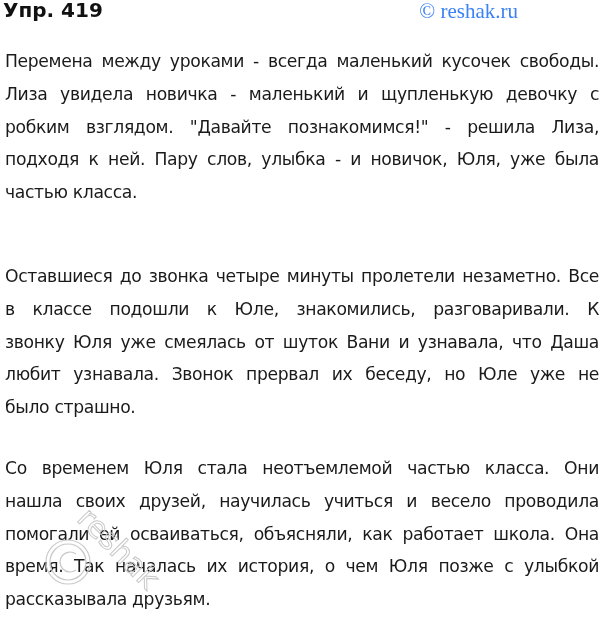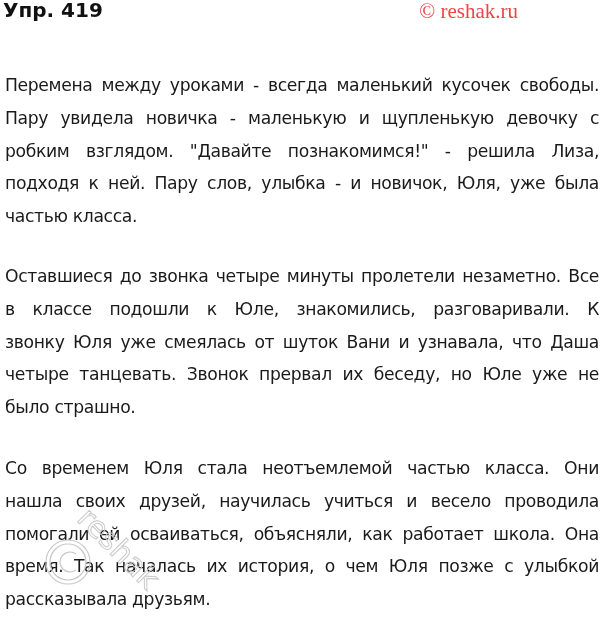--- a/index.html
+++ b/index.html
@@ -8,58 +8,58 @@
     font-family: "DejaVu Sans", sans-serif; color: #1a1a1a;
   }
   .header { position: absolute; top: 0; left: 0; width: 521px; height: 30px; }
   .title {
     position: absolute; left: 3px; top: -2px;
     font-family: "DejaVu Sans", sans-serif; font-weight: bold; font-size: 20px;
     color: #111;
   }
   .copyright {
     position: absolute; right: 3px; top: -1px;
-    font-family: "Liberation Serif", serif; font-size: 21px; color: #ef4444;
+    font-family: "Liberation Serif", serif; font-size: 21px; color: #3b82f6;
   }
   .para {
     position: absolute; left: 5px; width: 594px;
     font-family: "DejaVu Sans", sans-serif; font-size: 17.2px; line-height: 32.8px;
     text-align: justify; letter-spacing: -0.35px; word-spacing: 0px;
   }
   .line { display: block; white-space: nowrap; text-align: justify; text-align-last: justify; height: 32.8px; }
   .line.last { text-align-last: left; }
-  #p1 { top: 45px; margin-top: 24px; }
+  #p1 { top: 45px; }
   #p2 { top: 260px; }
   #p3 { top: 452px; }
   .watermark {
     position: absolute; left: 30px; top: 470px; width: 130px; height: 130px;
     pointer-events: none;
   }
 </style>
 </head>
 <body>
 
 <div class="header">
   <div class="title">Упр. 419</div>
   <div class="copyright">© reshak.ru</div>
 </div>
 
 <div class="para" id="p1">
   <span class="line">Перемена между уроками - всегда маленький кусочек свободы.</span>
-  <span class="line">Пару увидела новичка - маленькую и щупленькую девочку с</span>
+  <span class="line">Лиза увидела новичка - маленький и щупленькую девочку с</span>
   <span class="line">робким взглядом. "Давайте познакомимся!" - решила Лиза,</span>
   <span class="line">подходя к ней. Пару слов, улыбка - и новичок, Юля, уже была</span>
   <span class="line last">частью класса.</span>
 </div>
 
 <div class="para" id="p2">
   <span class="line">Оставшиеся до звонка четыре минуты пролетели незаметно. Все</span>
   <span class="line">в классе подошли к Юле, знакомились, разговаривали. К</span>
   <span class="line">звонку Юля уже смеялась от шуток Вани и узнавала, что Даша</span>
-  <span class="line">четыре танцевать. Звонок прервал их беседу, но Юле уже не</span>
+  <span class="line">любит узнавала. Звонок прервал их беседу, но Юле уже не</span>
   <span class="line last">было страшно.</span>
 </div>
 
 <div class="para" id="p3">
   <span class="line">Со временем Юля стала неотъемлемой частью класса. Они</span>
   <span class="line">нашла своих друзей, научилась учиться и весело проводила</span>
   <span class="line">помогали ей осваиваться, объясняли, как работает школа. Она</span>
   <span class="line">время. Так началась их история, о чем Юля позже с улыбкой</span>
   <span class="line last">рассказывала друзьям.</span>
 </div>

